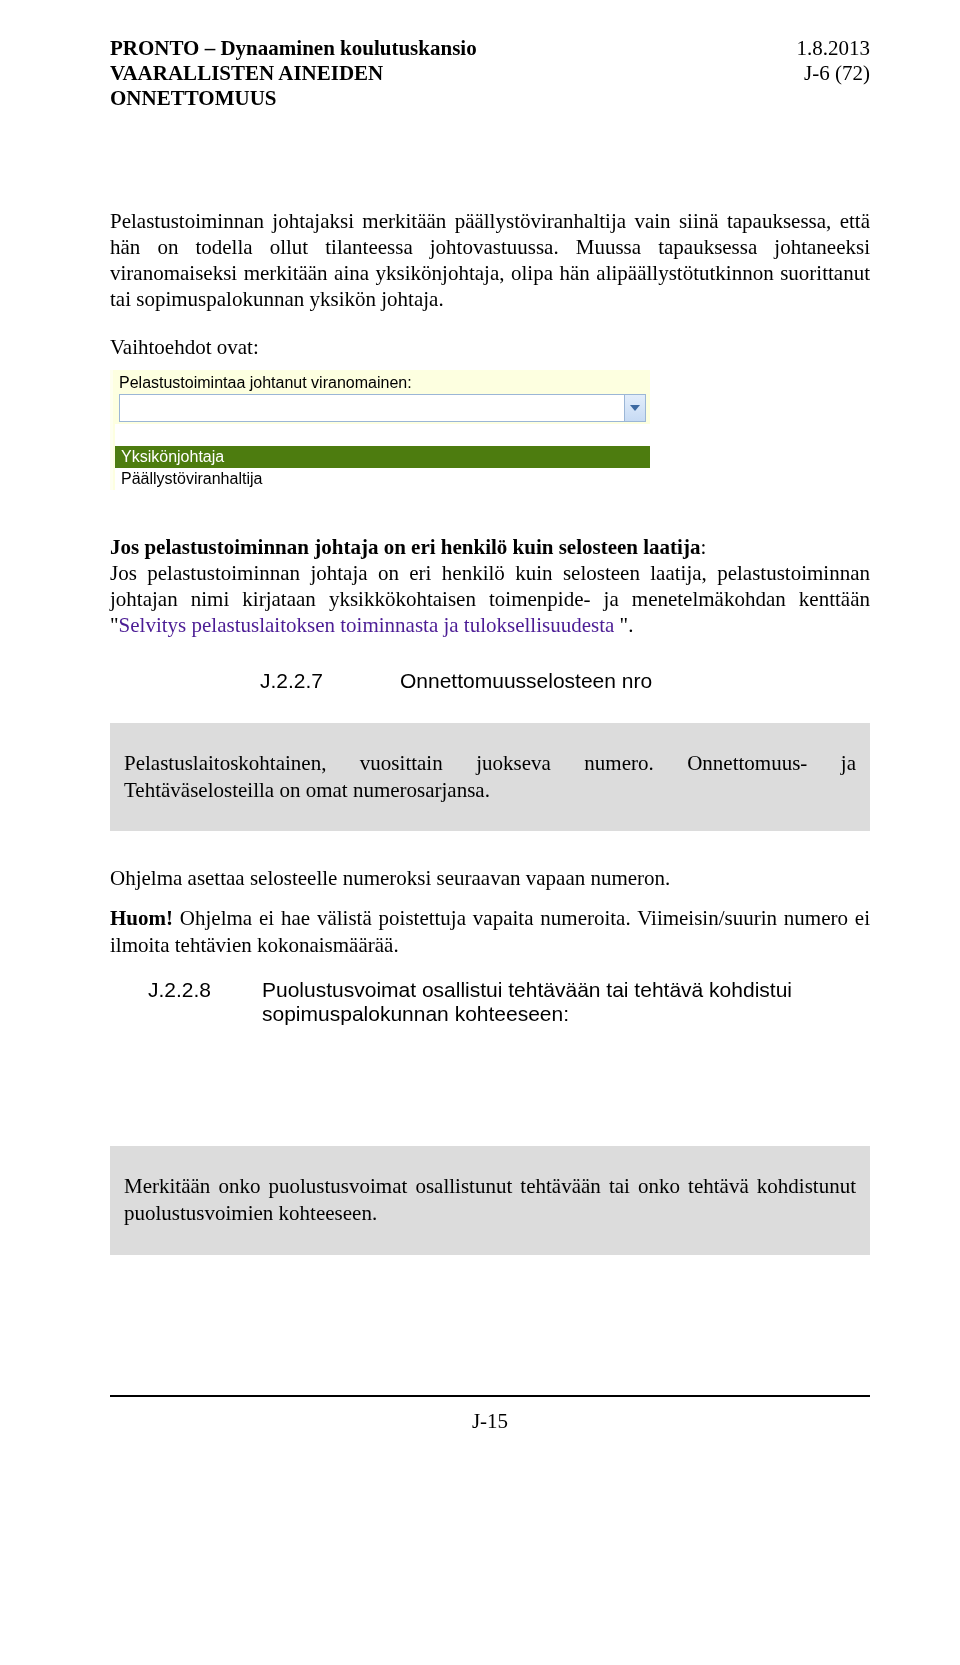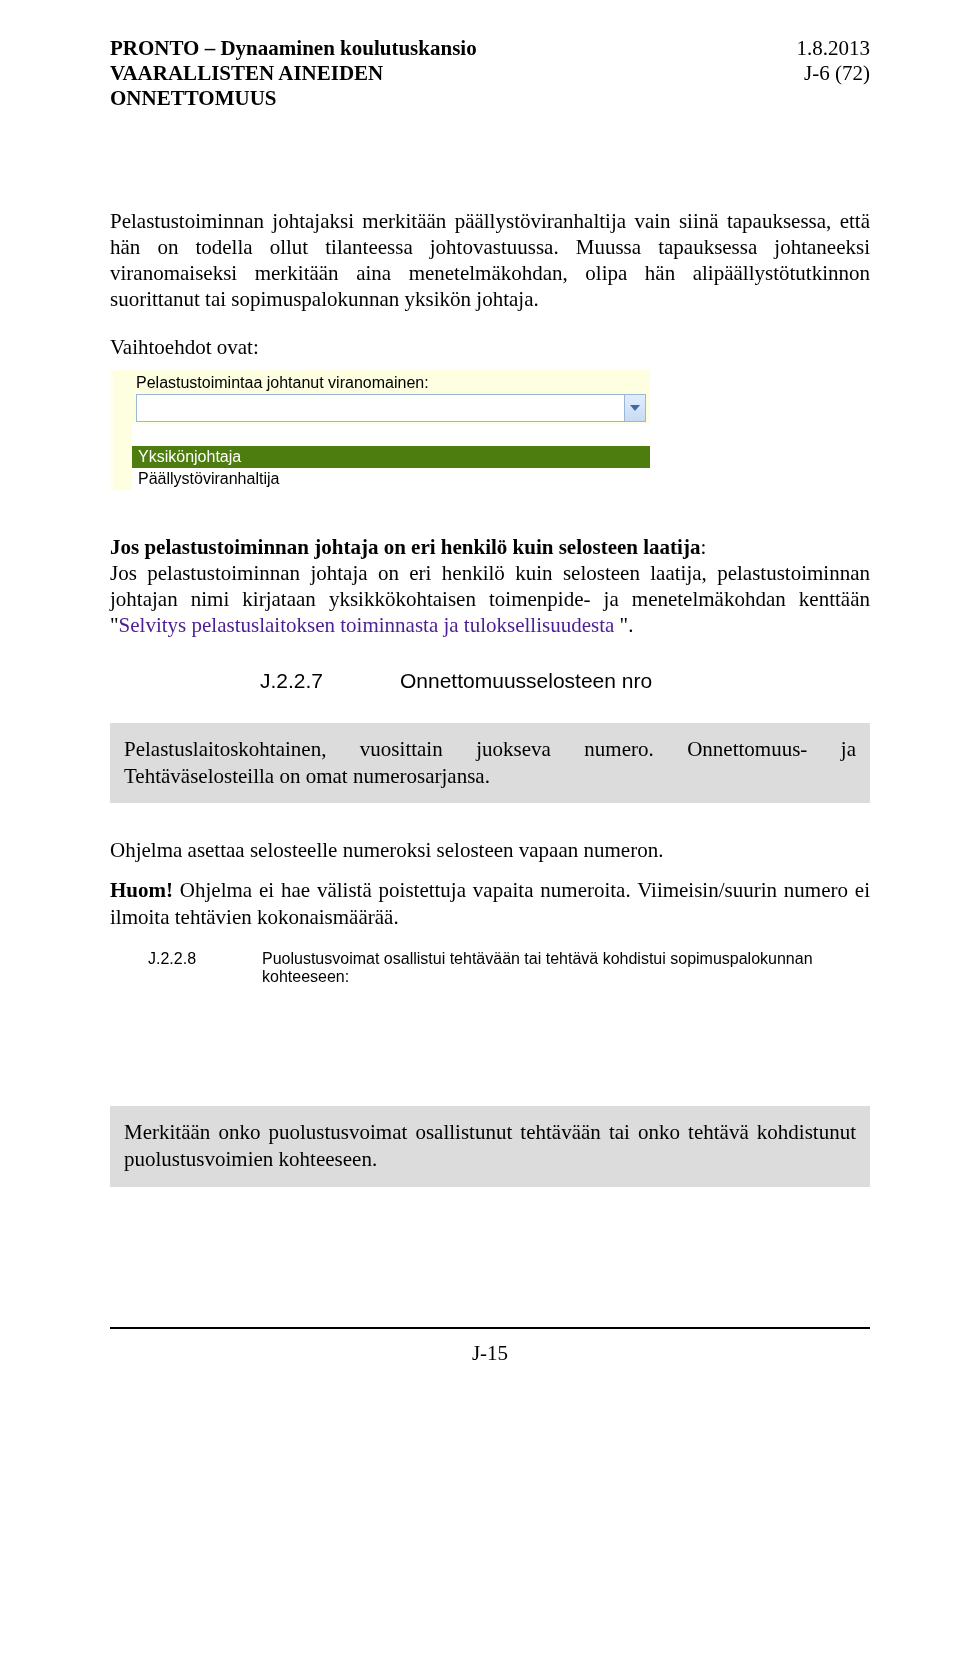--- a/index.html
+++ b/index.html
@@ -6,40 +6,40 @@
   html, body { width: 960px; background: #fff; font-family: "Times New Roman", Times, serif; color: #000; }
   .page { width: 960px; padding: 36px 90px 30px 110px; }
   .header { display: flex; justify-content: space-between; margin-bottom: 96px; }
   .h-left { font-size: 21px; line-height: 1.2; }
   .h-left .bold { font-weight: bold; }
   .h-right { font-size: 21px; text-align: right; line-height: 1.2; }
   .para { font-size: 21px; line-height: 1.25; margin-bottom: 14px; text-align: justify; }
   .sublabel { font-size: 21px; margin-top: 22px; margin-bottom: 10px; }
 
   
-  .dd-box { width: 540px; background: #fdffe0; border-left: 3px solid #fefff0; padding: 4px 0 0 19px; margin-bottom: 44px; }
+  .dd-box { width: 540px; background: #fdffe0; border-left: 3px solid #fefff0; padding: 4px 0 0 2px; margin-bottom: 44px; }
   .dd-caption { font-family: Tahoma, Verdana, Arial, sans-serif; font-size: 16px; padding: 0 0 2px 4px; color: #000; }
   .dd-field { display: flex; height: 28px; margin: 0 4px 2px 4px; }
   .dd-input { flex: 1; background: #fff; border: 1px solid #9bb6d6; border-right: none; }
   .dd-btn { width: 22px; background: linear-gradient(#e2edfb, #c7dbf4); border: 1px solid #9bb6d6; display: flex; align-items: center; justify-content: center; }
   .dd-arrow { width: 0; height: 0; border-left: 5px solid transparent; border-right: 5px solid transparent; border-top: 6px solid #3d6aa1; }
   .dd-list { background: #fff; margin: 0; }
   .dd-blank { height: 22px; }
   .dd-item { font-family: Tahoma, Verdana, Arial, sans-serif; font-size: 16px; padding: 2px 6px; }
   .dd-sel { background: #4d7c0f; color: #fff; }
 
   .sec-bold { font-weight: bold; }
   .italic { color: #4c1d95; }
 
   .sec-head { display: flex; font-family: Liberation Sans, sans-serif; font-size: 21px; margin: 30px 0 30px 150px; }
   .sec-head .num { width: 140px; }
 
-  .gray-box { background: #dcdcdc; padding: 13px 14px; font-size: 21px; line-height: 1.3; text-align: justify; margin-bottom: 34px; }
+  .gray-box { background: #dcdcdc; padding: 27px 14px; font-size: 21px; line-height: 1.3; text-align: justify; margin-bottom: 34px; }
 
-  .sec-head2 { font-family: Arial, Helvetica, sans-serif; font-size: 16px; margin: 20px 0 32px 38px; }
+  .sec-head2 { font-family: Arial, Helvetica, sans-serif; font-size: 21px; margin: 20px 0 32px 38px; }
   .sec-head2 .row { display: flex; }
   .sec-head2 .num { width: 114px; }
   .sec-head2 .txt { flex: 1; }
 
   .big-gap { height: 88px; }
   .big-gap2 { height: 72px; }
 
   .footer-rule { border-top: 2px solid #000; margin: 34px 0 12px 0; }
   .footer { text-align: center; font-size: 21px; }
 </style>
@@ -53,21 +53,21 @@
       <div class="bold">PRONTO – Dynaaminen koulutuskansio</div>
       <div class="bold">VAARALLISTEN AINEIDEN</div>
       <div class="bold">ONNETTOMUUS</div>
     </div>
     <div class="h-right">
       <div>1.8.2013</div>
       <div>J-6 (72)</div>
     </div>
   </div>
 
-  <p class="para">Pelastustoiminnan johtajaksi merkitään päällystöviranhaltija vain siinä tapauksessa, että hän on todella ollut tilanteessa johtovastuussa. Muussa tapauksessa johtaneeksi viranomaiseksi merkitään aina menetelmäkohdan, olipa hän alipäällystötutkinnon suorittanut tai sopimuspalokunnan yksikön johtaja.</p>
+  <p class="para">Pelastustoiminnan johtajaksi merkitään päällystöviranhaltija vain siinä tapauksessa, että hän on todella ollut tilanteessa johtovastuussa. Muussa tapauksessa johtaneeksi viranomaiseksi merkitään aina yksikönjohtaja, olipa hän alipäällystötutkinnon suorittanut tai sopimuspalokunnan yksikön johtaja.</p>
 
   <p class="sublabel">Vaihtoehdot ovat:</p>
 
   <div class="dd-box">
     <div class="dd-caption">Pelastustoimintaa johtanut viranomainen:</div>
     <div class="dd-field">
       <div class="dd-input"></div>
       <div class="dd-btn">
         <div class="dd-arrow"></div>
       </div>
@@ -84,21 +84,21 @@
     <span>Jos pelastustoiminnan johtaja on eri henkilö kuin selosteen laatija, pelastustoiminnan johtajan nimi kirjataan yksikkökohtaisen toimenpide- ja menetelmäkohdan kenttään "</span><span class="italic">Selvitys pelastuslaitoksen toiminnasta ja tuloksellisuudesta</span><span> ".</span>
   </p>
 
   <div class="sec-head">
     <div class="num">J.2.2.7</div>
     <div>Onnettomuusselosteen nro</div>
   </div>
 
   <div class="gray-box">Pelastuslaitoskohtainen, vuosittain juokseva numero. Onnettomuus- ja Tehtäväselosteilla on omat numerosarjansa.</div>
 
-  <p class="para">Ohjelma asettaa selosteelle numeroksi selosteen vapaan numeron.</p>
+  <p class="para">Ohjelma asettaa selosteelle numeroksi seuraavan vapaan numeron.</p>
 
   <p class="para">
     <span class="sec-bold">Huom!</span><span> Ohjelma ei hae välistä poistettuja vapaita numeroita. Viimeisin/suurin numero ei ilmoita tehtävien kokonaismäärää.</span>
   </p>
 
   <div class="sec-head2">
     <div class="row">
       <div class="num">J.2.2.8</div>
       <div class="txt">Puolustusvoimat osallistui tehtävään tai tehtävä kohdistui sopimuspalokunnan kohteeseen:</div>
     </div>

